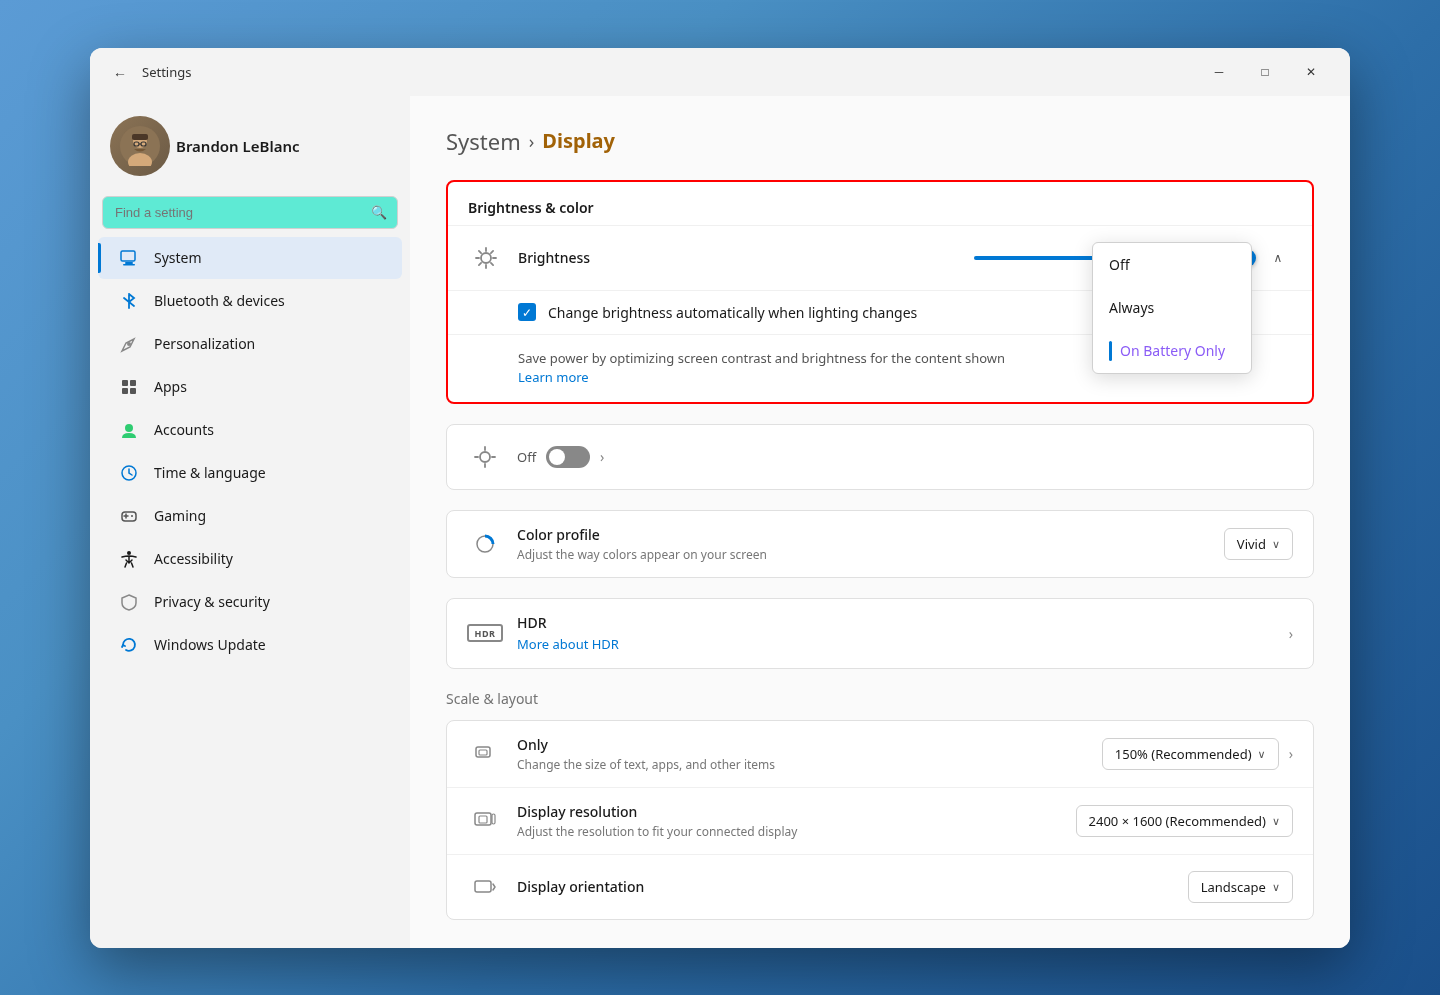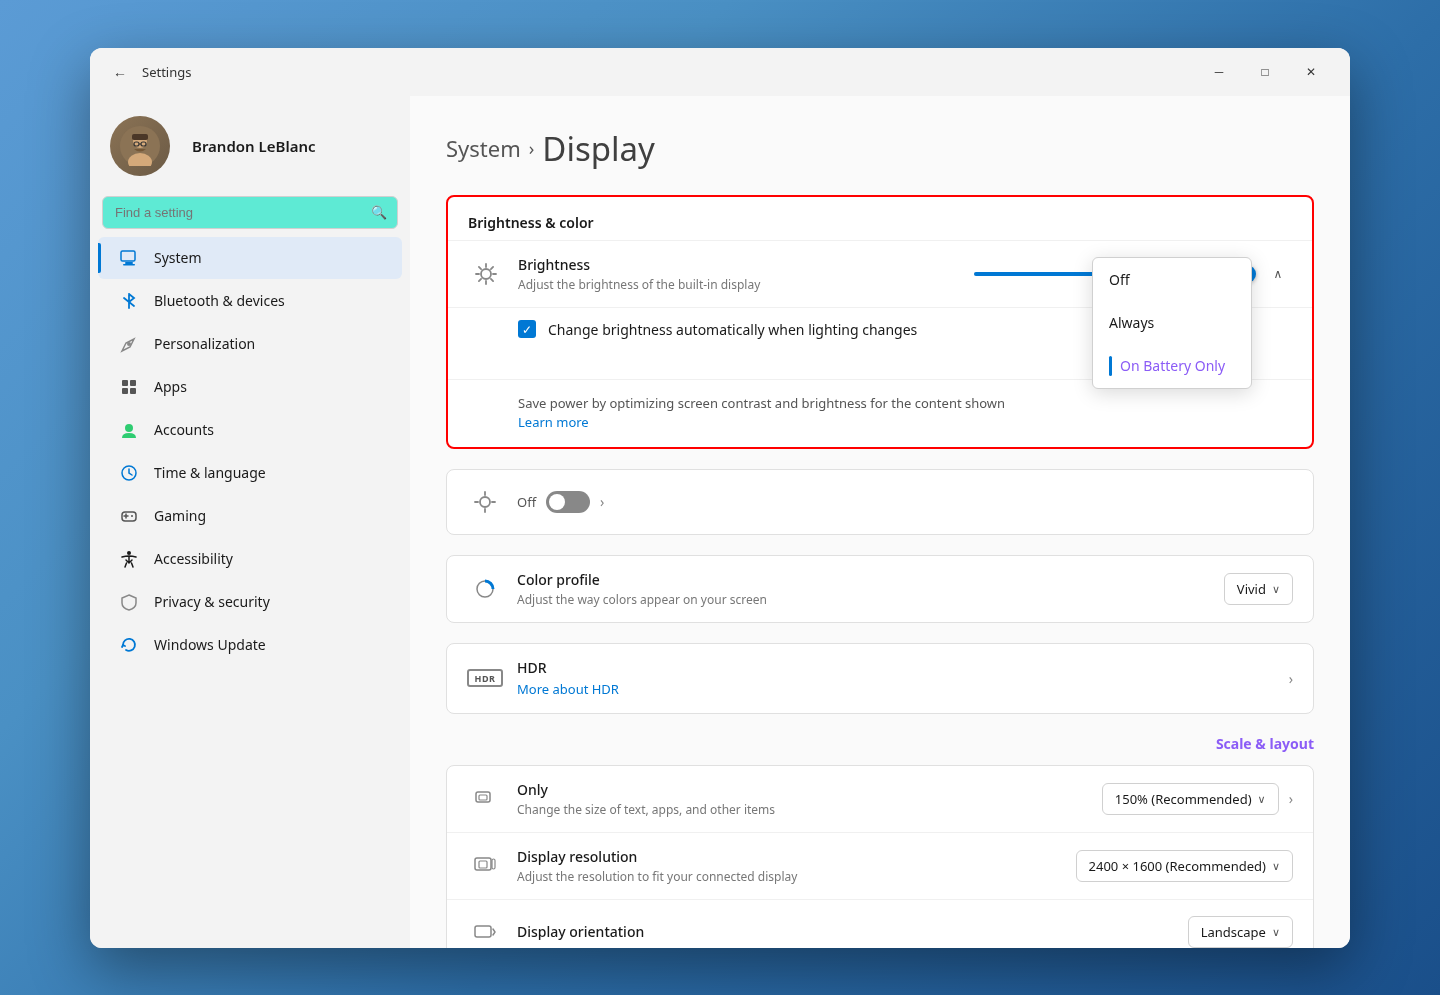--- a/index.html
+++ b/index.html
@@ -68,21 +68,21 @@
       width: 320px;
       background: #f3f3f3;
       flex-shrink: 0;
       padding: 8px 0;
       overflow-y: auto;
     }
     .user-section {
       display: flex;
       align-items: center;
       padding: 12px 20px 20px;
-      gap: 22px;
+      gap: 6px;
     }
     .avatar {
       width: 60px; height: 60px;
       border-radius: 50%;
       background: #8B7355;
       overflow: hidden;
       flex-shrink: 0;
       display: flex;
       align-items: center;
       justify-content: center;
@@ -179,23 +179,23 @@
     .breadcrumb-system {
       font-size: 22px;
       color: #555;
       font-weight: 400;
     }
     .breadcrumb-sep {
       font-size: 18px;
       color: #555;
     }
     .breadcrumb-current {
-      font-size: 33px;
-      color: #404040;
-      font-weight: 400;
+      font-size: 20px;
+      color: #a16207;
+      font-weight: 700;
     }
 
     .section {
       background: white;
       border-radius: 8px;
       margin-bottom: 20px;
       overflow: visible;
       border: 1px solid #e0e0e0;
     }
     .section.highlighted {
@@ -329,21 +329,20 @@
       font-size: 12px;
     }
     .checkbox-label {
       font-size: 14px;
       color: #1a1a1a;
     }
 
     .info-row {
       padding: 14px 20px 14px 70px;
       border-top: 1px solid #f0f0f0;
-      margin-top: 28px;
     }
     .info-text {
       font-size: 13px;
       color: #555;
       line-height: 1.5;
     }
     .link {
       color: #0078d4;
       text-decoration: none;
       cursor: pointer;
@@ -404,25 +403,24 @@
       letter-spacing: 0.5px;
     }
     .hdr-link {
       color: #0078d4;
       font-size: 13px;
       cursor: pointer;
     }
 
     .section-label {
       font-size: 14px;
-      font-weight: 700;
-      color: #8b5cf6;
+      font-weight: 400;
+      color: #737373;
       margin-bottom: 12px;
       margin-top: 20px;
-      text-align: right;
     }
 
     
     .sidebar::-webkit-scrollbar { width: 4px; }
     .sidebar::-webkit-scrollbar-thumb { background: #ccc; border-radius: 2px; }
     .main::-webkit-scrollbar { width: 6px; }
     .main::-webkit-scrollbar-thumb { background: #ccc; border-radius: 3px; }
   </style>
 </head>
 <body>
@@ -589,21 +587,20 @@
                 <line x1="2" y1="12" x2="5" y2="12" stroke="#888" stroke-width="1.8" stroke-linecap="round"></line>
                 <line x1="19" y1="12" x2="22" y2="12" stroke="#888" stroke-width="1.8" stroke-linecap="round"></line>
                 <line x1="4.9" y1="4.9" x2="7.1" y2="7.1" stroke="#888" stroke-width="1.8" stroke-linecap="round"></line>
                 <line x1="16.9" y1="16.9" x2="19.1" y2="19.1" stroke="#888" stroke-width="1.8" stroke-linecap="round"></line>
                 <line x1="19.1" y1="4.9" x2="16.9" y2="7.1" stroke="#888" stroke-width="1.8" stroke-linecap="round"></line>
                 <line x1="7.1" y1="16.9" x2="4.9" y2="19.1" stroke="#888" stroke-width="1.8" stroke-linecap="round"></line>
               </svg>
           </div>
           <div class="setting-info">
             <div class="setting-name">Brightness</div>
-            <div class="setting-desc">Adjust the brightness of the built-in display</div>
           </div>
           <div class="setting-control">
             <div class="slider-container">
               <div class="slider">
                 <div class="slider-fill"></div>
                 <div class="slider-thumb"></div>
               </div>
             </div>
             <button class="collapse-btn">∧</button>
           </div>

